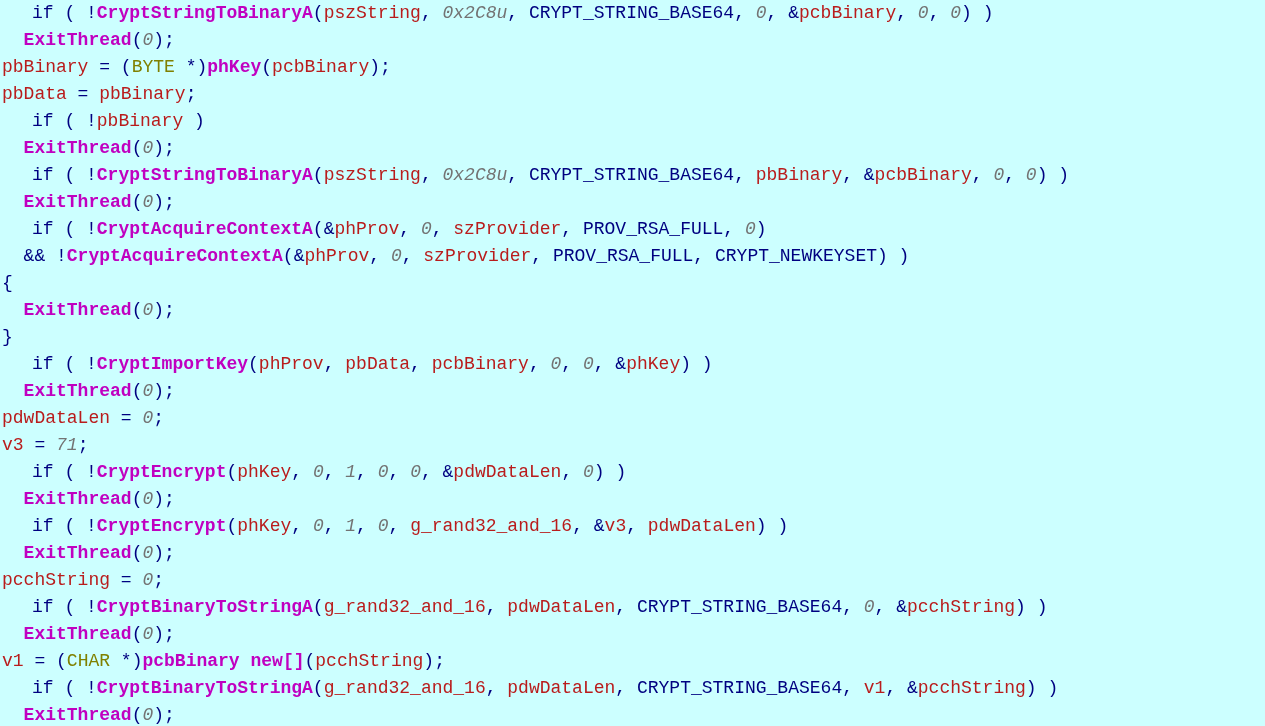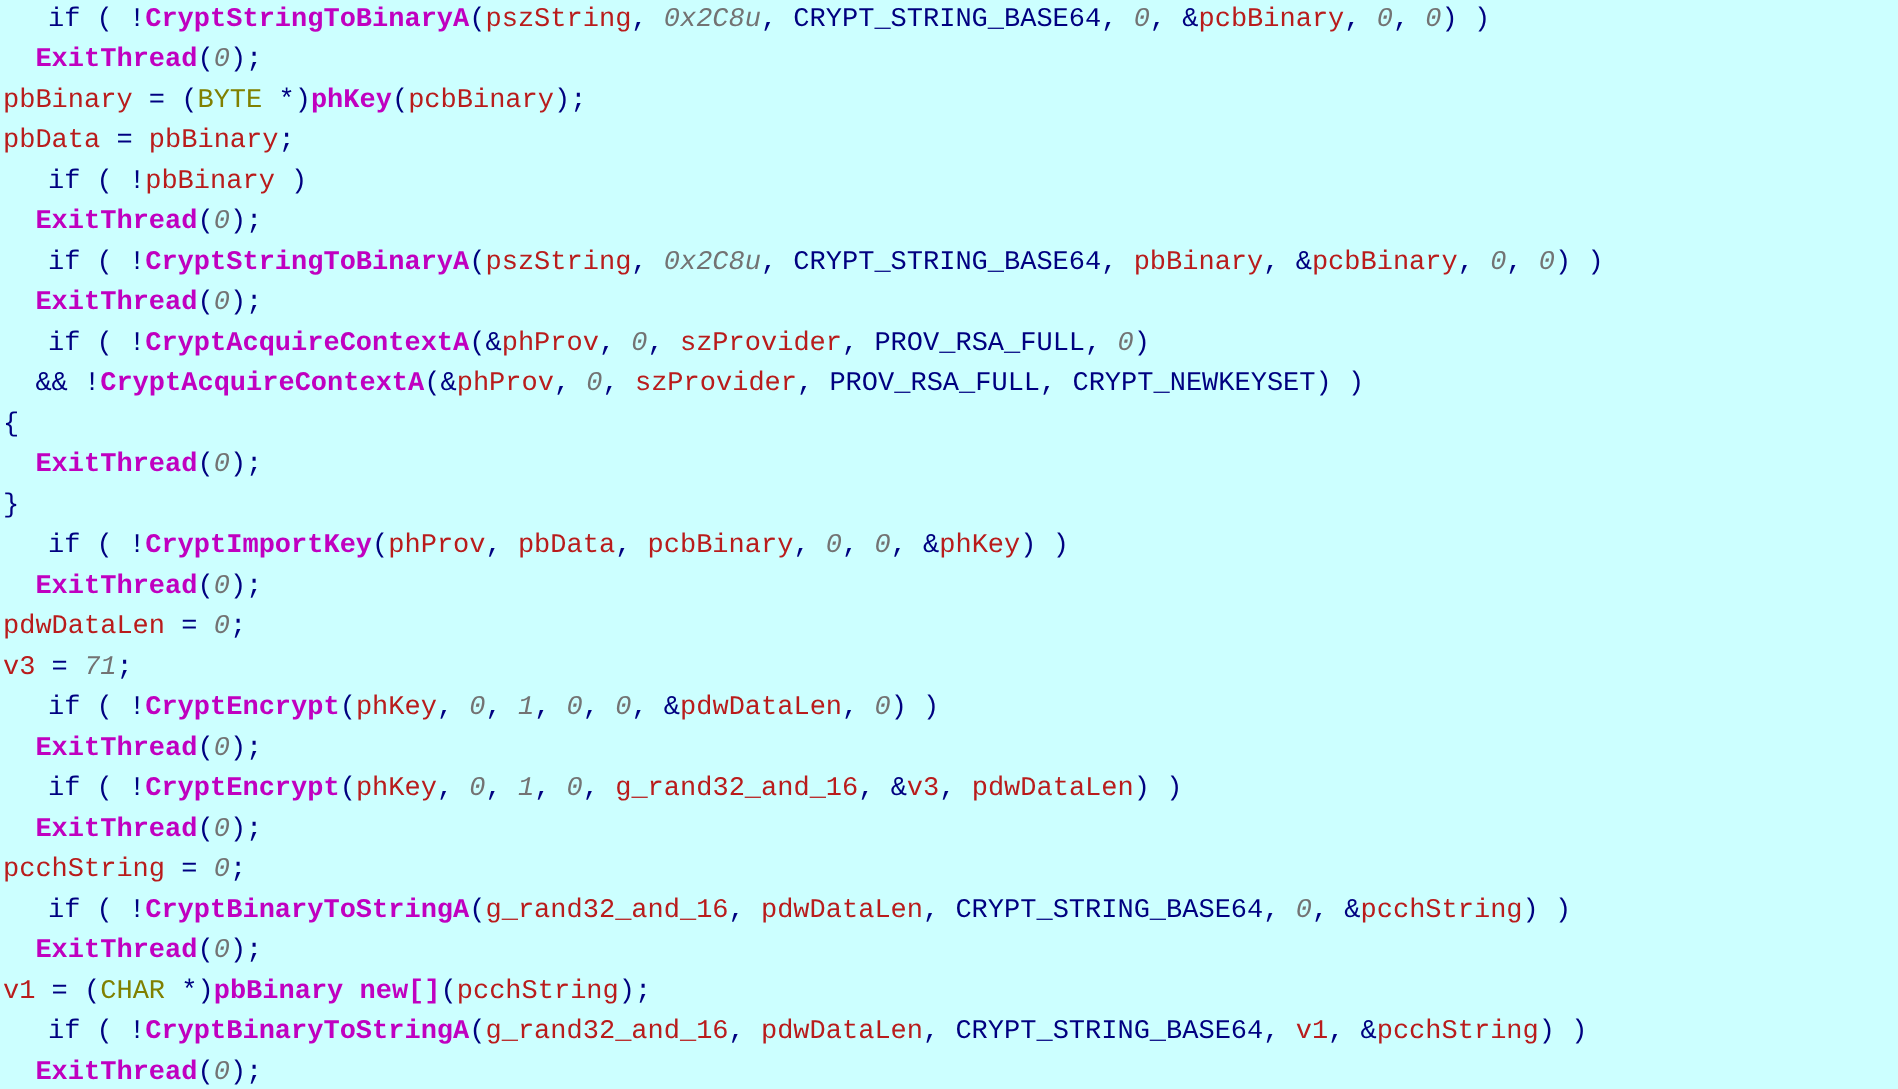--- a/index.html
+++ b/index.html
@@ -45,15 +45,15 @@
 <span class="t-plain">  </span><span class="t-fn">ExitThread</span><span class="t-plain">(</span><span class="t-num">0</span><span class="t-plain">);</span>
 <span class="t-var">pdwDataLen</span><span class="t-plain"> = </span><span class="t-num">0</span><span class="t-plain">;</span>
 <span class="t-var">v3</span><span class="t-plain"> = </span><span class="t-num">71</span><span class="t-plain">;</span>
 <span class="t-kw">if ( !</span><span class="t-fn">CryptEncrypt</span><span class="t-plain">(</span><span class="t-var">phKey</span><span class="t-plain">, </span><span class="t-num">0</span><span class="t-plain">, </span><span class="t-num">1</span><span class="t-plain">, </span><span class="t-num">0</span><span class="t-plain">, </span><span class="t-num">0</span><span class="t-plain">, &amp;</span><span class="t-var">pdwDataLen</span><span class="t-plain">, </span><span class="t-num">0</span><span class="t-plain">) )</span>
 <span class="t-plain">  </span><span class="t-fn">ExitThread</span><span class="t-plain">(</span><span class="t-num">0</span><span class="t-plain">);</span>
 <span class="t-kw">if ( !</span><span class="t-fn">CryptEncrypt</span><span class="t-plain">(</span><span class="t-var">phKey</span><span class="t-plain">, </span><span class="t-num">0</span><span class="t-plain">, </span><span class="t-num">1</span><span class="t-plain">, </span><span class="t-num">0</span><span class="t-plain">, </span><span class="t-var">g_rand32_and_16</span><span class="t-plain">, &amp;</span><span class="t-var">v3</span><span class="t-plain">, </span><span class="t-var">pdwDataLen</span><span class="t-plain">) )</span>
 <span class="t-plain">  </span><span class="t-fn">ExitThread</span><span class="t-plain">(</span><span class="t-num">0</span><span class="t-plain">);</span>
 <span class="t-var">pcchString</span><span class="t-plain"> = </span><span class="t-num">0</span><span class="t-plain">;</span>
 <span class="t-kw">if ( !</span><span class="t-fn">CryptBinaryToStringA</span><span class="t-plain">(</span><span class="t-var">g_rand32_and_16</span><span class="t-plain">, </span><span class="t-var">pdwDataLen</span><span class="t-plain">, CRYPT_STRING_BASE64, </span><span class="t-num">0</span><span class="t-plain">, &amp;</span><span class="t-var">pcchString</span><span class="t-plain">) )</span>
 <span class="t-plain">  </span><span class="t-fn">ExitThread</span><span class="t-plain">(</span><span class="t-num">0</span><span class="t-plain">);</span>
-<span class="t-var">v1</span><span class="t-plain"> = (</span><span class="t-str">CHAR</span><span class="t-plain"> *)</span><span class="t-fn">pbBinary new[]</span><span class="t-plain">(</span><span class="t-var">pcchString</span><span class="t-plain">);</span>
+<span class="t-var">v1</span><span class="t-plain"> = (</span><span class="t-str">CHAR</span><span class="t-plain"> *)</span><span class="t-fn">pcbBinary new[]</span><span class="t-plain">(</span><span class="t-var">pcchString</span><span class="t-plain">);</span>
 <span class="t-kw">if ( !</span><span class="t-fn">CryptBinaryToStringA</span><span class="t-plain">(</span><span class="t-var">g_rand32_and_16</span><span class="t-plain">, </span><span class="t-var">pdwDataLen</span><span class="t-plain">, CRYPT_STRING_BASE64, </span><span class="t-var">v1</span><span class="t-plain">, &amp;</span><span class="t-var">pcchString</span><span class="t-plain">) )</span>
 <span class="t-plain">  </span><span class="t-fn">ExitThread</span><span class="t-plain">(</span><span class="t-num">0</span><span class="t-plain">);</span></div>
 
 </body></html>

